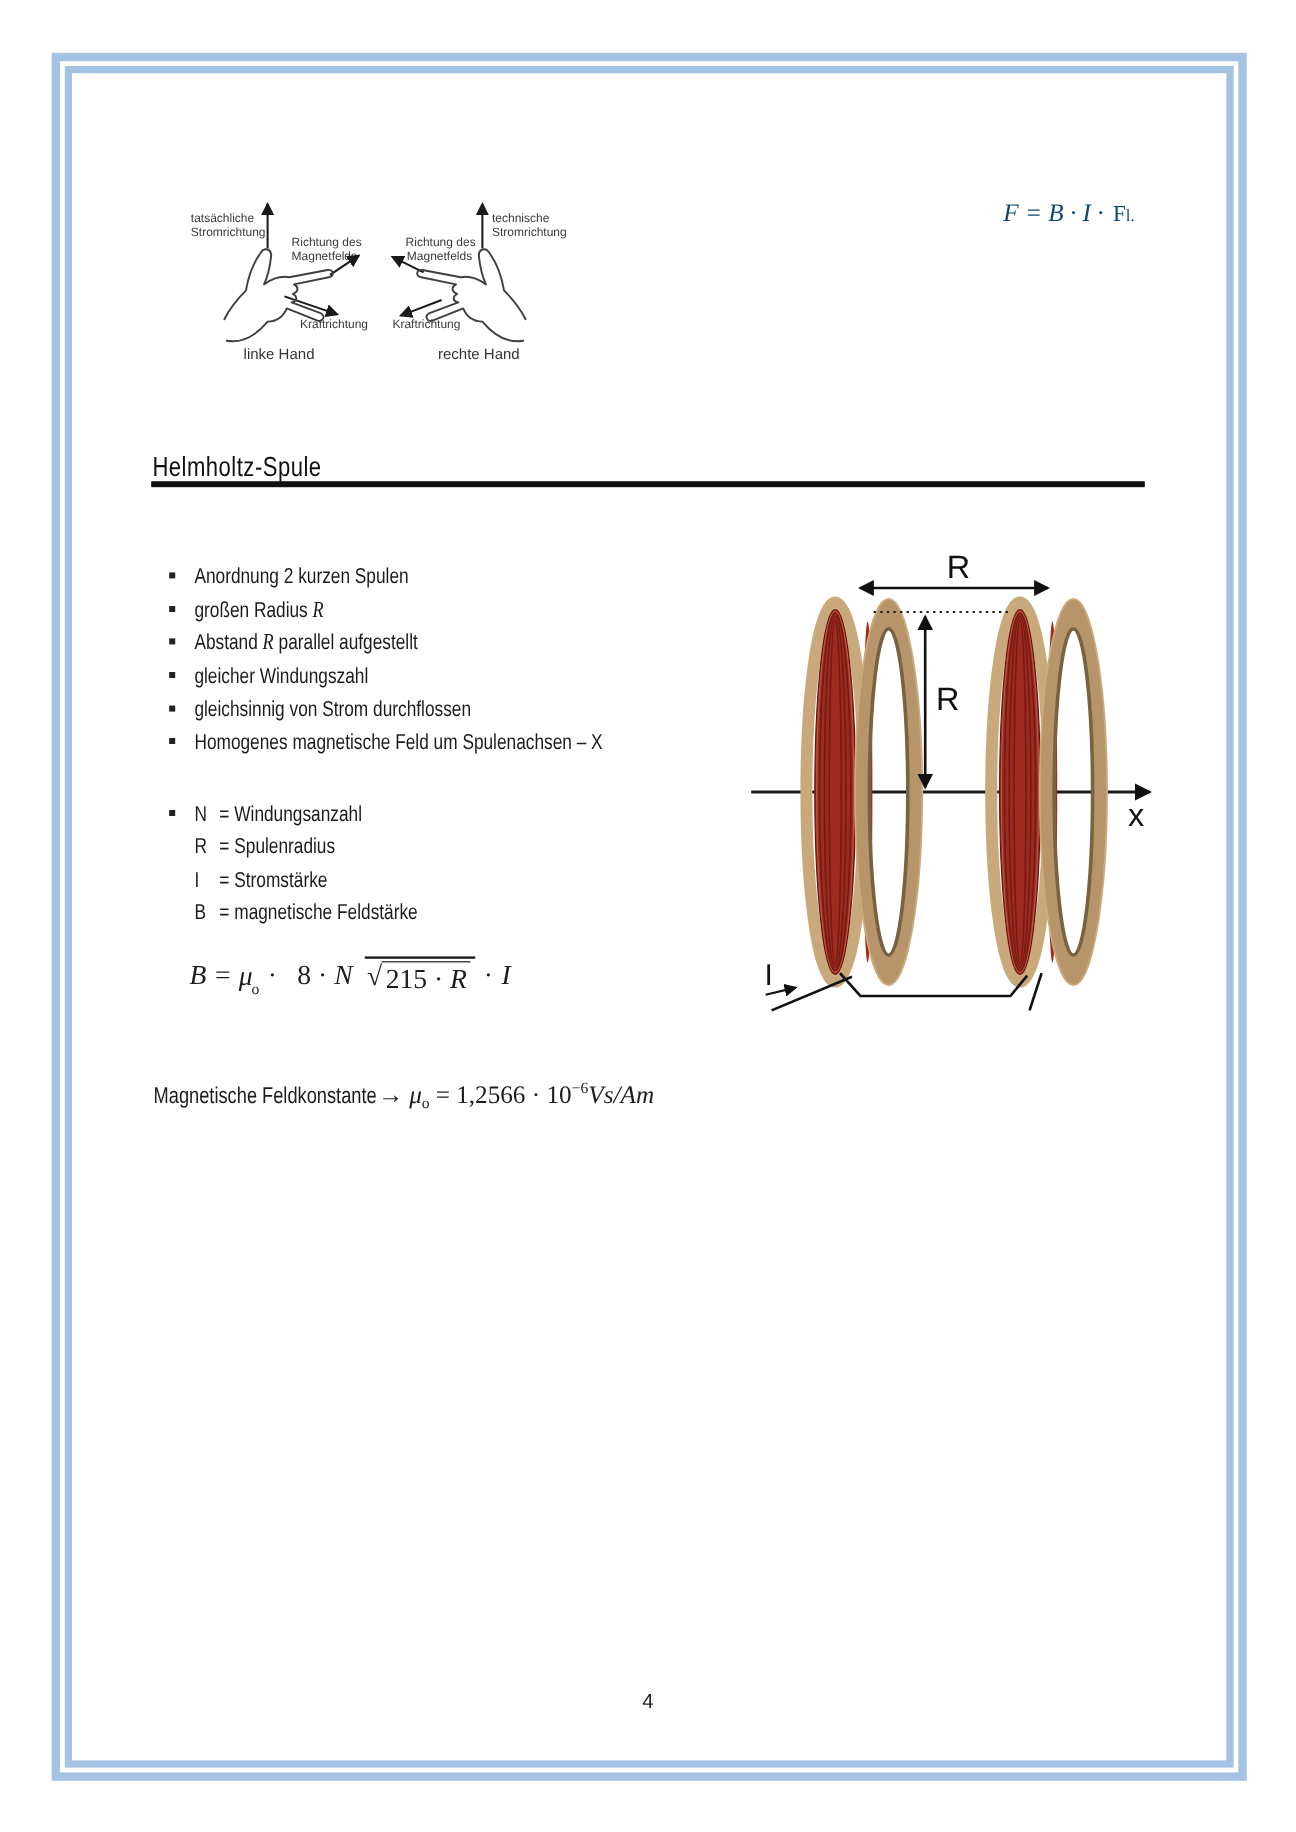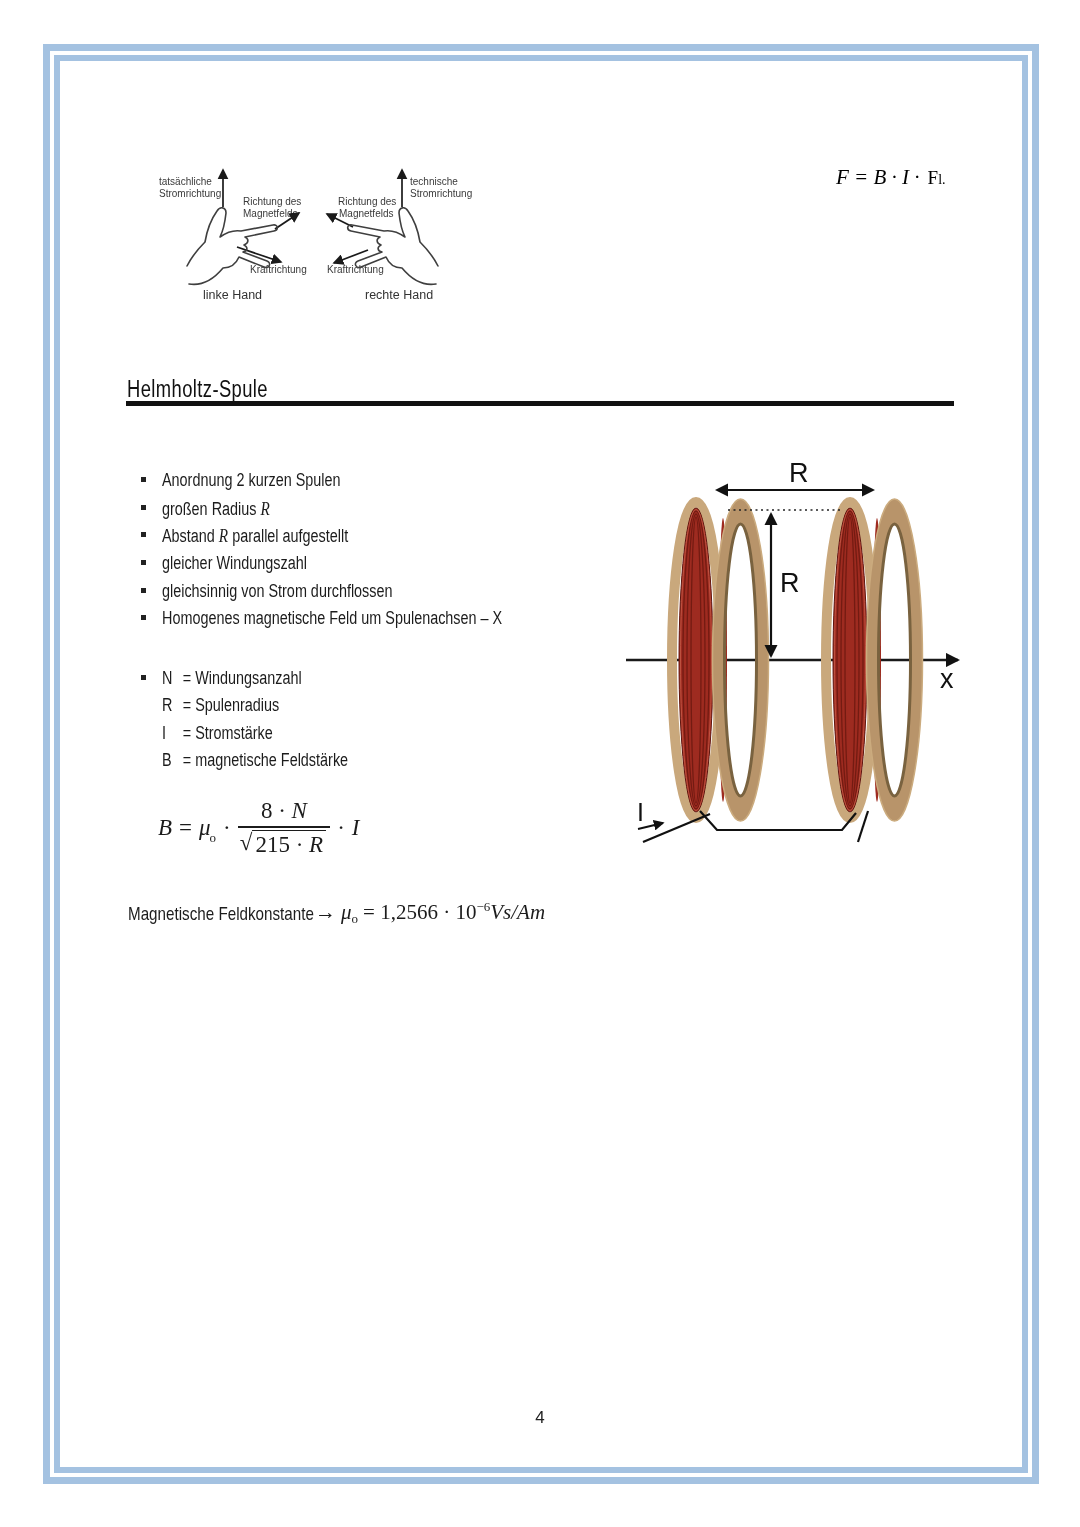--- a/index.html
+++ b/index.html
@@ -12,25 +12,25 @@
   .cond{transform:scaleX(0.8);transform-origin:0 50%;white-space:nowrap;}
   .h1{font-size:23px;color:#111;letter-spacing:0.5px;}
   .rule{background:#111;}
   .sq{width:5px;height:5px;background:#222;}
   .body-t{font-size:18px;}
   .dv{display:inline-block;min-width:26px;}
   .mser{font-family:"Liberation Serif","DejaVu Serif",serif;font-style:italic;font-size:19px;}
   
   .fv{font-family:"Liberation Serif","DejaVu Serif",serif;font-style:italic;}
   .fr{font-family:"Liberation Serif","DejaVu Serif",serif;font-style:normal;}
-  .formula-f{display:inline-flex;align-items:baseline;gap:8px;font-size:21px;color:#000000;}
+  .formula-f{display:inline-flex;align-items:baseline;gap:8px;font-size:21px;color:#0c4a6e;}
   .formula-f .tail-cap{font-size:19px;}
   .formula-f .tail-small{font-size:14px;}
   .formula-b{display:inline-flex;align-items:center;gap:7px;font-size:23px;color:#1c1c1c;}
-  .frac{display:inline-flex;flex-direction:column;align-items:center;}
+  .frac{display:inline-flex;flex-direction:row;align-items:center;}
   .frac .num{padding:0 10px 2px 10px;}
   .frac .den{border-top:2px solid #1c1c1c;display:inline-flex;align-items:flex-start;padding:2px 4px 0 2px;}
   .ovl{border-top:1.6px solid #1c1c1c;padding:0 3px;}
   .fsub{font-size:13px;position:relative;top:7px;margin-left:-1px;font-family:"Liberation Serif",serif;}
   .fk-label{font-size:19px;}
   .fk-math{display:inline-flex;align-items:baseline;gap:5px;font-size:21px;color:#1c1c1c;}
   .fsub2{font-size:13px;position:relative;top:4px;font-family:"Liberation Serif",serif;}
   .fsup{font-size:13px;position:relative;top:-8px;font-family:"Liberation Serif",serif;}
   .pagenum{font-size:17px;color:#222;}
   

